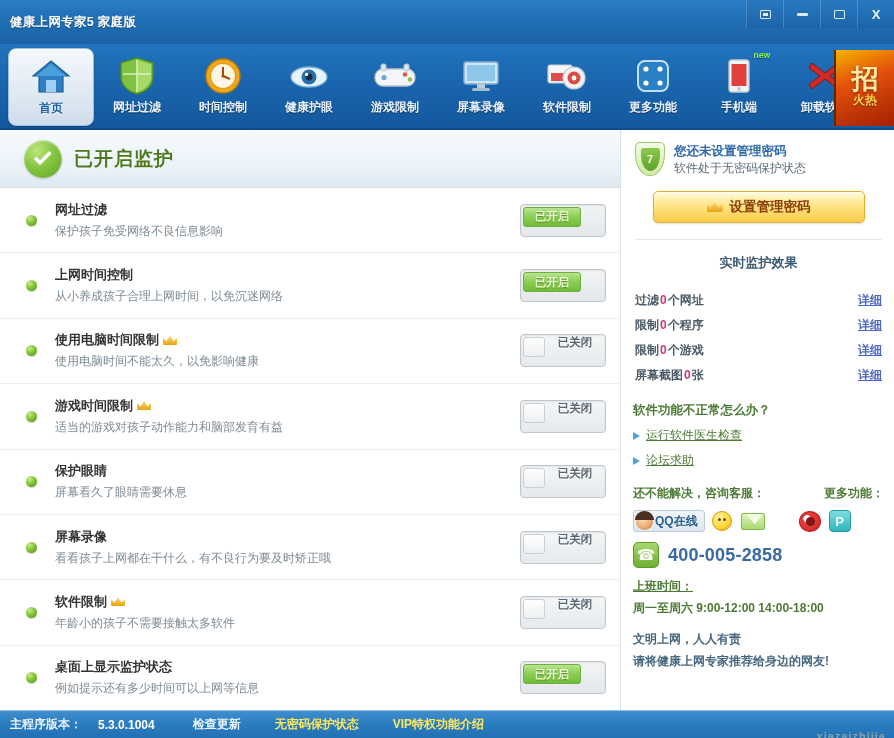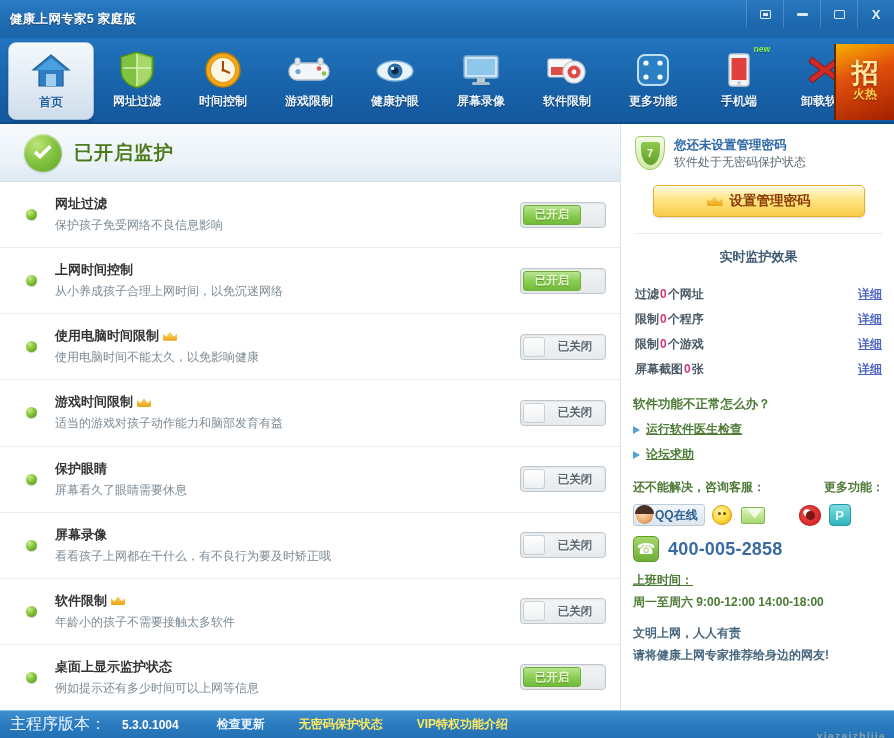--- a/index.html
+++ b/index.html
@@ -12,21 +12,21 @@
   #app {
     position: relative;
     width: 894px; height: 738px;
     background: #1d6bb5;
     display: flex; flex-direction: column;
   }
 
   
   .titlebar {
     position: relative;
-    height: 38px;
+    height: 44px;
     background: linear-gradient(180deg,#2b7cc4 0%, #1f6cb2 55%, #1a63a8 100%);
     display: flex; align-items: center;
     flex: none;
   }
   .app-title {
     color: #ffffff;
     font-size: 12.5px; font-weight: bold;
     margin-left: 10px;
     text-shadow: 0 1px 1px rgba(0,0,0,.35);
     letter-spacing: .3px;
@@ -164,23 +164,23 @@
   .vip-crown {
     display:inline-block; width:14px; height:9px;
     background: linear-gradient(180deg,#ffd96a,#e9a215);
     clip-path: polygon(0% 100%, 0% 22%, 25% 55%, 50% 0%, 75% 55%, 100% 22%, 100% 100%);
     border-radius: 1px;
   }
   .feat-sub { font-size: 12px; color: #7d8a93; margin-top: 4px; }
 
   
   .toggle {
-    width: 86px; height: 26px; flex:none;
+    width: 86px; height: 33px; flex:none;
     border-radius: 4px; position: relative;
-    display:flex; align-items:center;
+    display:flex; 
     font-size: 11.5px; font-weight: bold;
   }
   .toggle.on {
     background: linear-gradient(180deg,#f2f4f5 0%, #e4e8ea 100%);
     border: 1px solid #bfc7cc;
     box-shadow: inset 0 1px 2px rgba(0,0,0,.08);
     justify-content: flex-start;
   }
   .toggle.on .tg-track {
     margin:2px; width: 58px; height: 20px; border-radius:3px;
@@ -257,21 +257,21 @@
   .help-block { margin-top: 14px; }
   .help-title { font-size:12.5px; font-weight:bold; color:#4b7a34; }
   .help-link-row { display:flex; align-items:center; gap:6px; margin-top: 8px; }
   .arrow-icon {
     width:0;height:0;
     border-left: 7px solid #4fa3d8;
     border-top: 4.5px solid transparent;
     border-bottom: 4.5px solid transparent;
     flex:none;
   }
-  .help-link { font-size:12px; color:#4b7a34; text-decoration:underline; font-weight:bold; }
+  .help-link { font-size:12px; color:#4b7a34; text-decoration:underline; font-weight:normal; }
 
   .svc-row {
     display:flex; align-items:baseline; justify-content:space-between;
     margin-top: 16px; font-size:12px; font-weight:bold; color:#4b7a34;
   }
   .icons-row { display:flex; align-items:center; margin-top: 8px; }
   .qq-btn {
     display:flex; align-items:center; gap:2px;
     height: 22px; padding: 0 6px 0 2px;
     background: linear-gradient(180deg,#f2f6fa,#dde7ef);
@@ -332,21 +332,21 @@
   .slogan-l2 { font-size:12px; font-weight:bold; color:#46677f; margin-top:5px; }
 
   
   .statusbar {
     height: 28px; flex:none;
     background: linear-gradient(180deg,#3f8fcf 0%, #2a7bbf 50%, #2371b4 100%);
     border-top: 1px solid #8ec0e6;
     display:flex; align-items:center;
     padding-left: 10px; position: relative;
   }
-  .sb-label { font-size:16px; font-weight:normal; color:#eaf4ff; }
+  .sb-label { font-size:12px; font-weight:bold; color:#eaf4ff; }
   .sb-value { font-size:12px; font-weight:bold; color:#ffffff; margin-left: 16px; }
   .sb-link { font-size:12px; font-weight:bold; color:#eaf4ff; margin-left: 38px; text-decoration:none; }
   .sb-warn { font-size:12px; font-weight:bold; color:#ffe95c; margin-left: 34px; }
   .sb-vip { font-size:12px; font-weight:bold; color:#ffe95c; margin-left: 34px; }
   .sb-watermark {
     position:absolute; right:8px; top:19px;
     font-size:11px; font-weight:bold;
     color: rgba(255,220,150,.45);
     letter-spacing:1px;
   }
@@ -406,42 +406,42 @@
           <line x1="19" y1="19" x2="19" y2="10" stroke="#a5490b" stroke-width="2"></line>
           <line x1="19" y1="19" x2="26" y2="22" stroke="#a5490b" stroke-width="2"></line>
           <circle cx="19" cy="19" r="1.6" fill="#a5490b"></circle>
         </svg>
       </div>
       <div class="nav-label">时间控制</div>
     </div>
 
     <div class="nav-item">
       <div class="nav-icon">
+        <svg width="42" height="30" viewBox="0 0 42 30">
+          <ellipse cx="21" cy="16" rx="18" ry="10" fill="#e8f4fb" stroke="#7cb4d8" stroke-width="1.3"></ellipse>
+          <circle cx="21" cy="16" r="7.5" fill="#2b6fa8"></circle>
+          <circle cx="21" cy="16" r="3.4" fill="#0d2b46"></circle>
+          <circle cx="18.6" cy="13.4" r="1.6" fill="#ffffff"></circle>
+        </svg>
+      </div>
+      <div class="nav-label">健康护眼</div>
+    </div>
+
+    <div class="nav-item">
+      <div class="nav-icon">
         <svg width="44" height="30" viewBox="0 0 44 30">
           <rect x="2" y="8" width="40" height="17" rx="8" fill="#f3f6f8" stroke="#b9c4cc" stroke-width="1.3"></rect>
           <circle cx="11" cy="16.5" r="2.6" fill="#6aa8dc"></circle>
           <circle cx="32" cy="13.5" r="2.3" fill="#e0574d"></circle>
           <circle cx="37" cy="18.5" r="2.3" fill="#8ac24a"></circle>
           <rect x="8" y="3" width="5" height="7" rx="2" fill="#dde6ec" stroke="#b9c4cc"></rect>
           <rect x="31" y="3" width="5" height="7" rx="2" fill="#dde6ec" stroke="#b9c4cc"></rect>
         </svg>
       </div>
       <div class="nav-label">游戏限制</div>
-    </div>
-
-    <div class="nav-item">
-      <div class="nav-icon">
-        <svg width="42" height="30" viewBox="0 0 42 30">
-          <ellipse cx="21" cy="16" rx="18" ry="10" fill="#e8f4fb" stroke="#7cb4d8" stroke-width="1.3"></ellipse>
-          <circle cx="21" cy="16" r="7.5" fill="#2b6fa8"></circle>
-          <circle cx="21" cy="16" r="3.4" fill="#0d2b46"></circle>
-          <circle cx="18.6" cy="13.4" r="1.6" fill="#ffffff"></circle>
-        </svg>
-      </div>
-      <div class="nav-label">健康护眼</div>
     </div>
 
     <div class="nav-item">
       <div class="nav-icon">
         <svg width="40" height="34" viewBox="0 0 40 34">
           <rect x="3" y="3" width="34" height="22" rx="2.5" fill="#cfe6f6" stroke="#7fadcf" stroke-width="1.4"></rect>
           <rect x="6" y="6" width="28" height="16" fill="#8fc7ea"></rect>
           <rect x="16" y="25" width="8" height="4" fill="#b9cdd9"></rect>
           <rect x="11" y="29" width="18" height="3" rx="1.5" fill="#a7bdcb"></rect>
         </svg>

